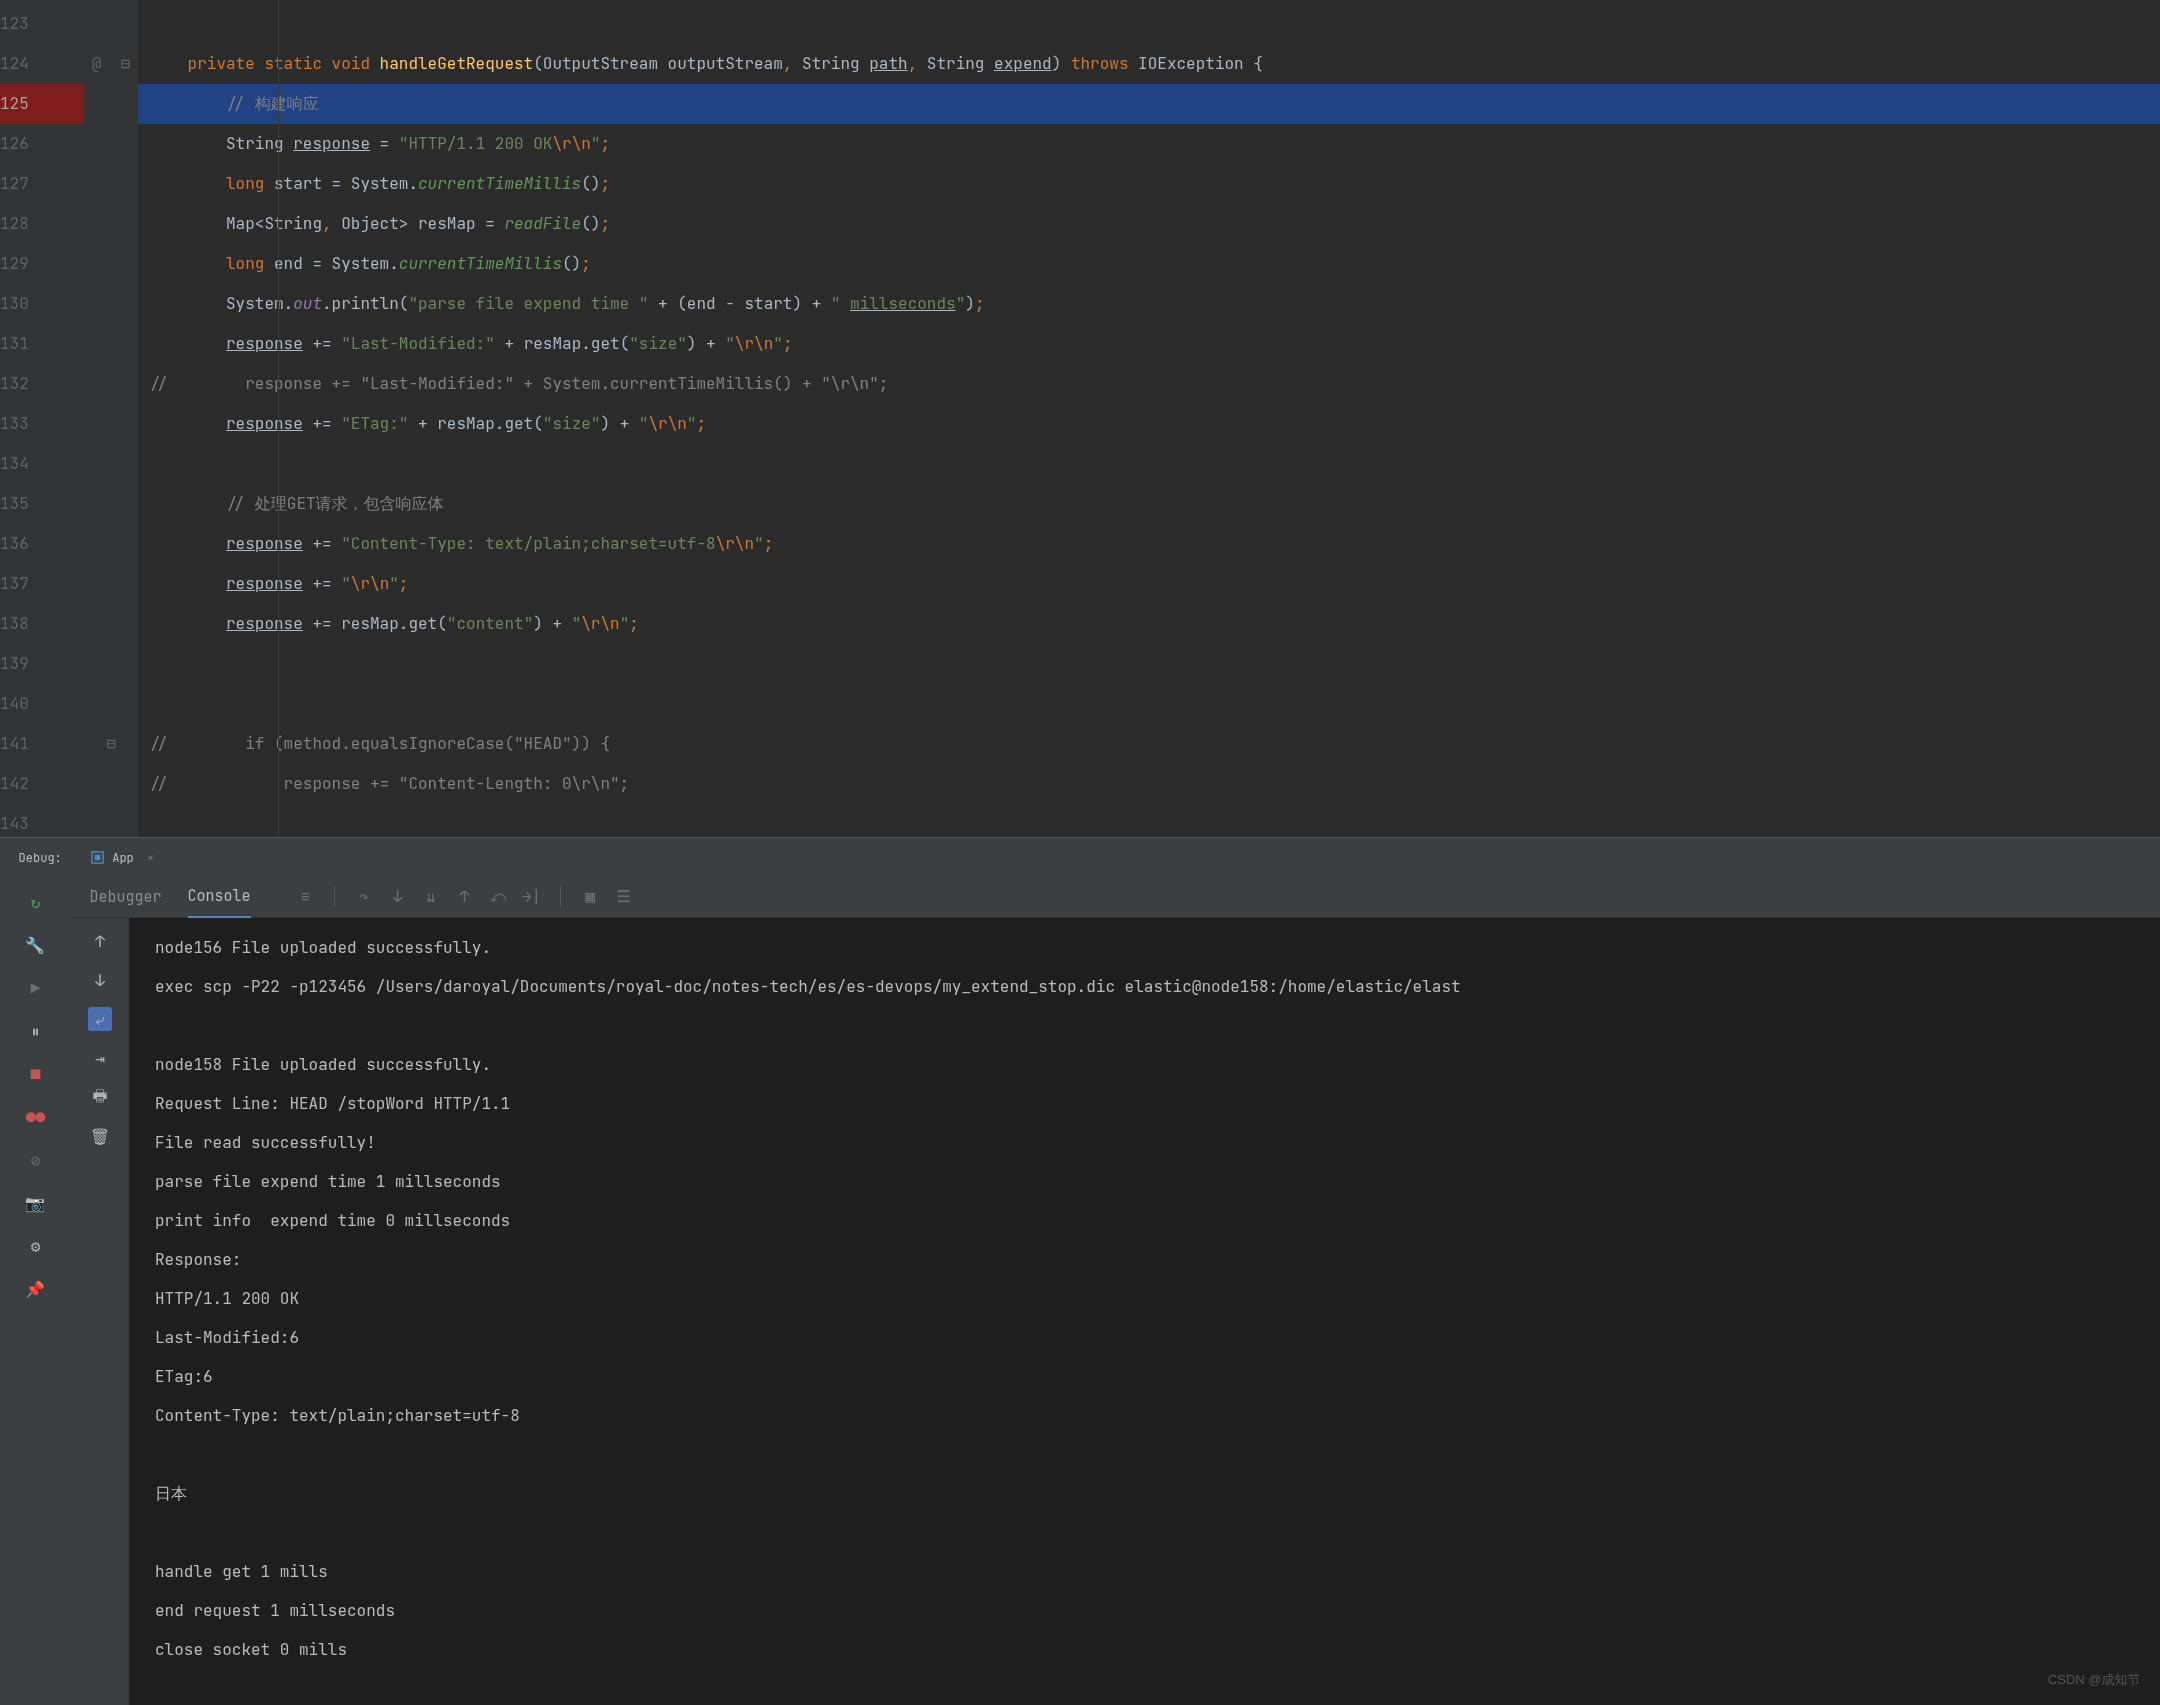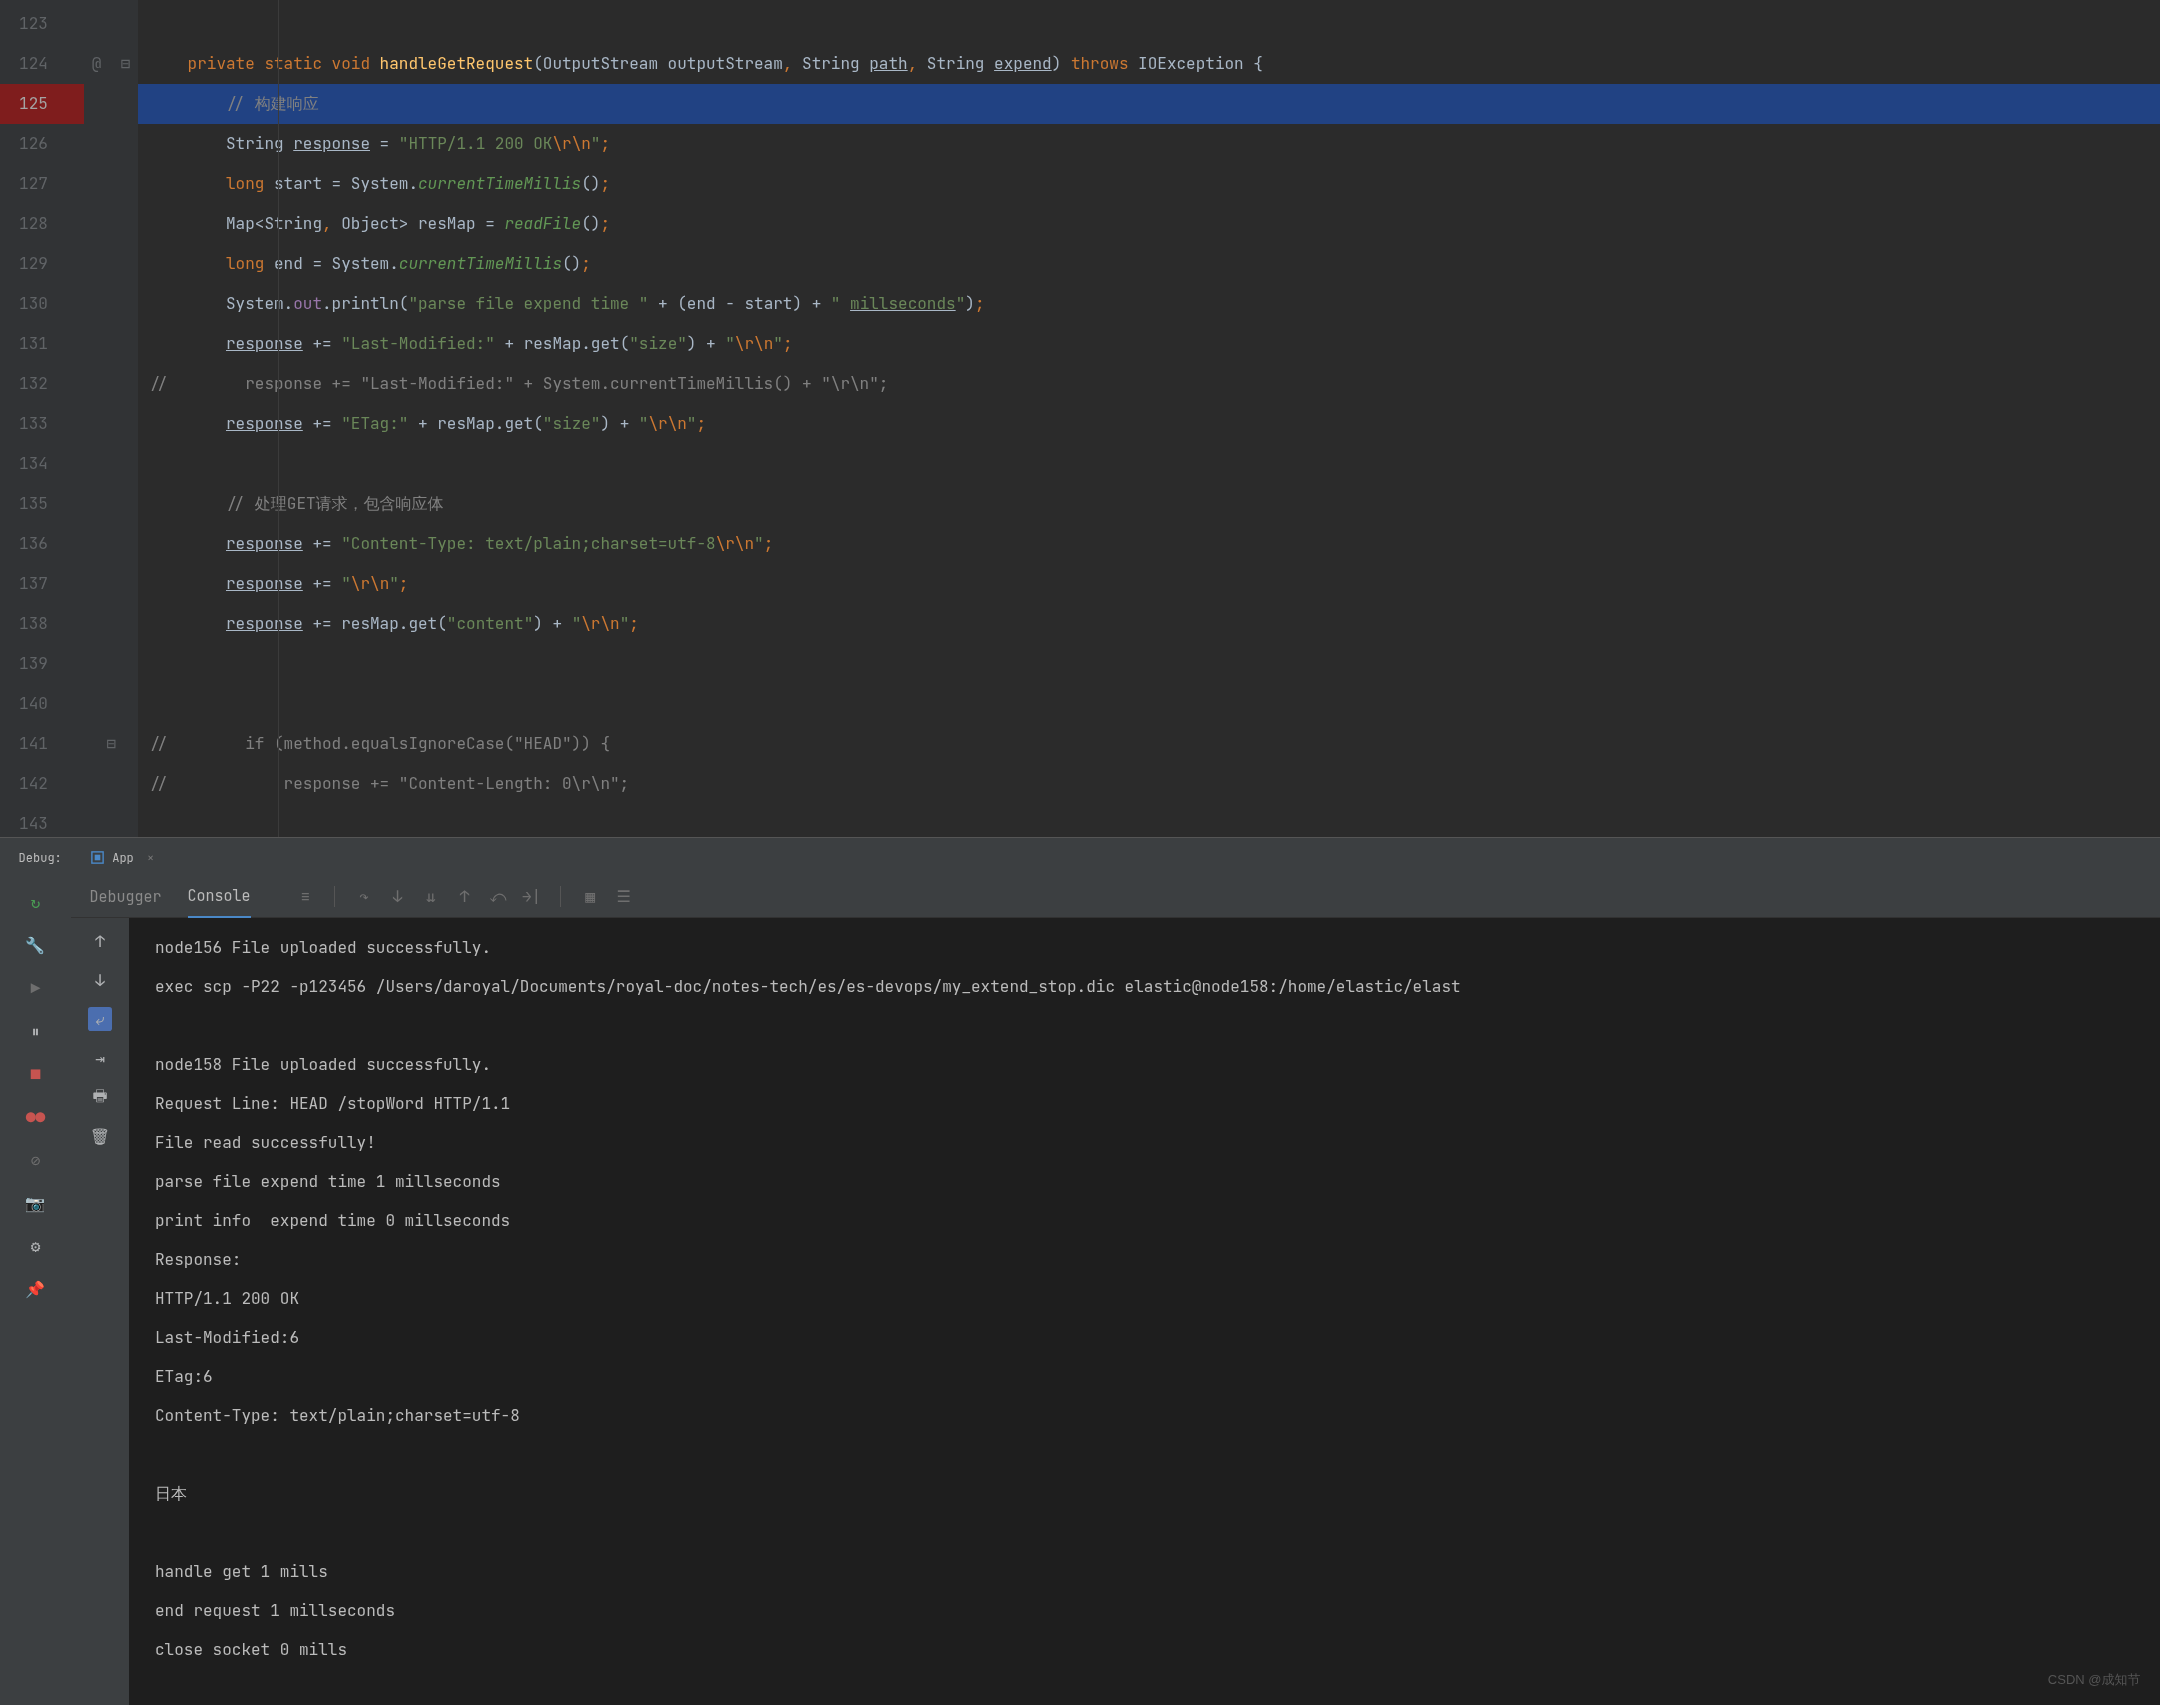--- a/index.html
+++ b/index.html
@@ -1,33 +1,33 @@
 <!DOCTYPE html>
 <html><head>
 <meta charset="utf-8">
 <style>
 html,body{margin:0;padding:0;background:#2b2b2b;color:#a9b7c6;font-family:"JetBrains Mono","Menlo","Consolas",monospace;font-size:16px;overflow:hidden}
 body{width:2161px;height:1706px;position:relative}
 .editor{position:absolute;top:0;left:0;right:0;height:837px;display:flex;background:#2b2b2b}
-.gutter{width:84px;background:#313335;color:#606366;text-align:center;padding-top:3.7px;user-select:none}
+.gutter{width:84px;background:#313335;color:#606366;text-align:left;padding-top:3.7px;user-select:none}
 .gutter div{height:40px;line-height:40px;padding-right:17px;font-size:16px}
 .gutter .sel{background:#7f1d1d;color:#a4a3a3}
 .gut2{width:54px;background:#313335;color:#606366;text-align:center;padding-top:3.7px}
 .gut2 div{height:40px;line-height:40px;font-size:16px}
 .code{flex:1;padding-top:3.7px;background:#2b2b2b;position:relative}
 .code .line{height:40px;line-height:40px;white-space:pre;padding-left:11.2px;font-size:16px}
 .code .selline{background:#214283}
 .kw{color:#cc7832}
 .fn{color:#ffc66d}
 .str{color:#6a8759}
 .esc{color:#cc7832}
 .cmt{color:#808080}
 .cmt2{color:#629755;font-style:italic}
 .und{text-decoration:underline;text-decoration-color:#a9b7c6}
-.field{color:#9876aa;}
+.field{color:#9876aa;font-style:italic}
 .vline{position:absolute;top:0;bottom:0;width:0.9px;background:#3b3b3b;left:140px}
 
 .debugbar{position:absolute;top:837px;left:0;right:0;height:39px;background:#3c3f41;border-top:0.9px solid #555;display:flex;align-items:center;font-size:12px}
 .debugbar .lbl{padding:0 18.6px;color:#bbbbbb}
 .debugbar .tab{display:flex;align-items:center;gap:7.5px;color:#bbbbbb;padding:0 9.3px}
 .debugbar .tab svg{width:15px;height:15px}
 .close-x{color:#7a7a7a;padding-left:5.6px}
 
 .debugbody{position:absolute;top:876px;left:0;right:0;bottom:0;display:flex;background:#2b2b2b}
 .sidebar{width:71px;background:#3c3f41;display:flex;flex-direction:column;align-items:center;padding-top:13px;gap:17px}

